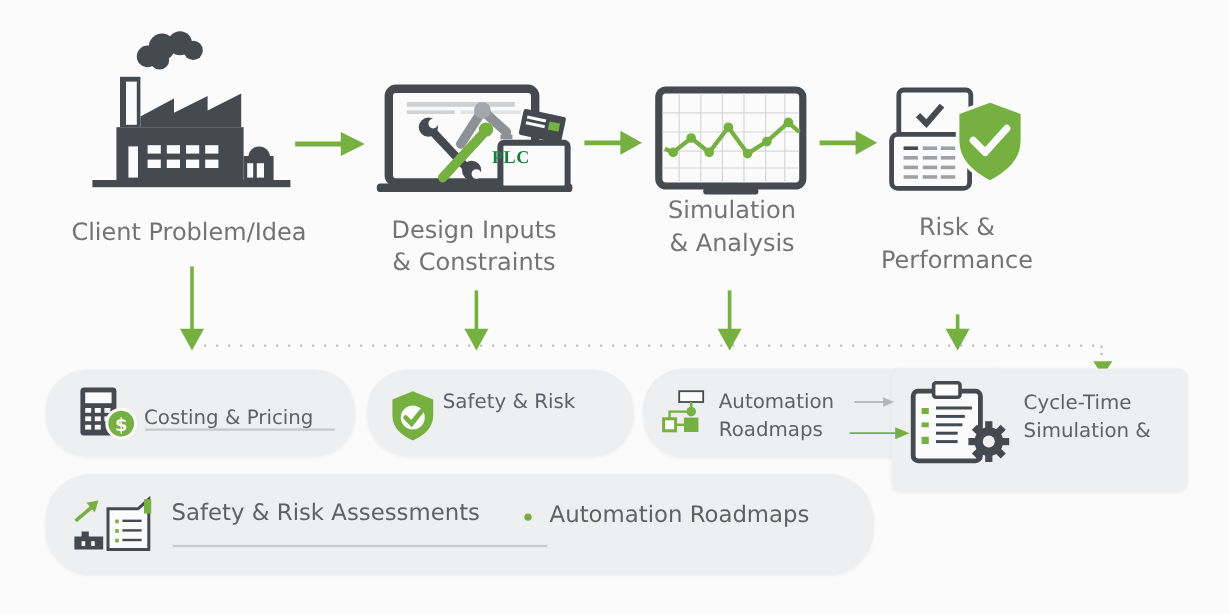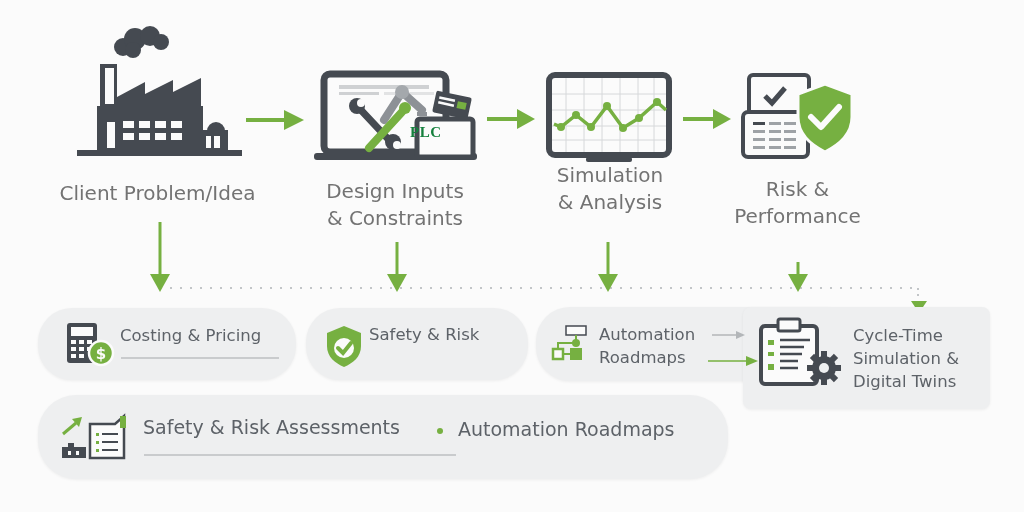--- a/index.html
+++ b/index.html
@@ -189,21 +189,21 @@
       <rect x="21" y="18" width="5" height="4"></rect>
   <rect x="5" y="25" width="5" height="4"></rect>
       <rect x="13" y="25" width="5" height="4"></rect>
       <rect x="21" y="25" width="5" height="4"></rect>
   <rect x="5" y="32" width="5" height="4"></rect>
       <rect x="13" y="32" width="5" height="4"></rect>
     </g>
   <circle cx="35" cy="31" r="12" fill="#76b041" stroke="#fbfbfb" stroke-width="2.5"></circle>
   <text x="35" y="37" text-anchor="middle" font-size="15" font-weight="bold" fill="#fbfbfb" font-family="DejaVu Sans, sans-serif">$</text>
 </svg>
-<div class="pill-text" style="left:120px;top:324px;text-align:right;">Costing &amp; Pricing</div>
+<div class="pill-text" style="left:120px;top:336px;text-align:right;">Costing &amp; Pricing</div>
 <div class="uline" style="left:121px;top:357px;width:158px;"></div>
 
 <div class="pill" style="left:306px;top:308px;width:222px;height:72px;"></div>
 <svg style="left:324px;top:324px" width="40" height="44">
   <path d="M20 2 L37 9 L37 22 C37 33 29 39 20 43 C11 39 3 33 3 22 L3 9 Z" fill="#76b041"></path>
   <circle cx="20" cy="24" r="10" fill="#fbfbfb"></circle>
   <polyline points="14,24 19,29 27,19" fill="none" stroke="#76b041" stroke-width="4" stroke-linecap="round"></polyline>
 </svg>
 <div class="pill-text" style="left:369px;top:323px;">
   <div>Safety &amp; Risk</div>
@@ -254,21 +254,20 @@
     <rect x="-3" y="-17" width="6" height="8" transform="rotate(45)"></rect>
       <rect x="-3" y="9" width="6" height="8" transform="rotate(45)"></rect>
       <rect x="-17" y="-3" width="8" height="6" transform="rotate(45)"></rect>
       <rect x="9" y="-3" width="8" height="6" transform="rotate(45)"></rect>
     <circle r="5" fill="#eeeff0"></circle>
   </g>
 </svg>
 <div class="pill-text" style="left:853px;top:324px;">
   <div>Cycle-Time</div>
   <div>Simulation &amp;</div>
-  <div>Digital Twins</div>
 </div>
 
 <div class="pill" style="left:38px;top:395px;width:690px;height:84px;border-radius:38px;"></div>
 <svg style="left:60px;top:414px" width="70" height="46">
   <polyline points="3,20 16,9" stroke="#76b041" stroke-width="3" fill="none"></polyline>
   <polygon points="12,5 22,3 19,13" fill="#76b041"></polygon>
   <path d="M2 44 L2 33 L8 33 L8 29 L14 29 L14 33 L26 33 L26 44 Z" fill="#454a51"></path>
   <rect x="8" y="37" width="3" height="4" fill="#fbfbfb"></rect>
     <rect x="16" y="37" width="3" height="4" fill="#fbfbfb"></rect>
   <path d="M30 10 L55 10 L64 2 L64 44 L30 44 Z" fill="#fbfbfb" stroke="#454a51" stroke-width="2.5"></path>

